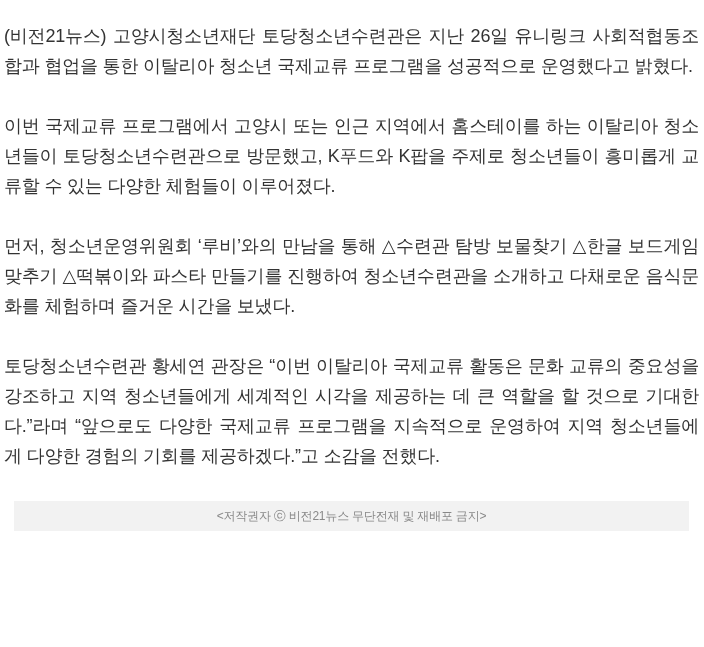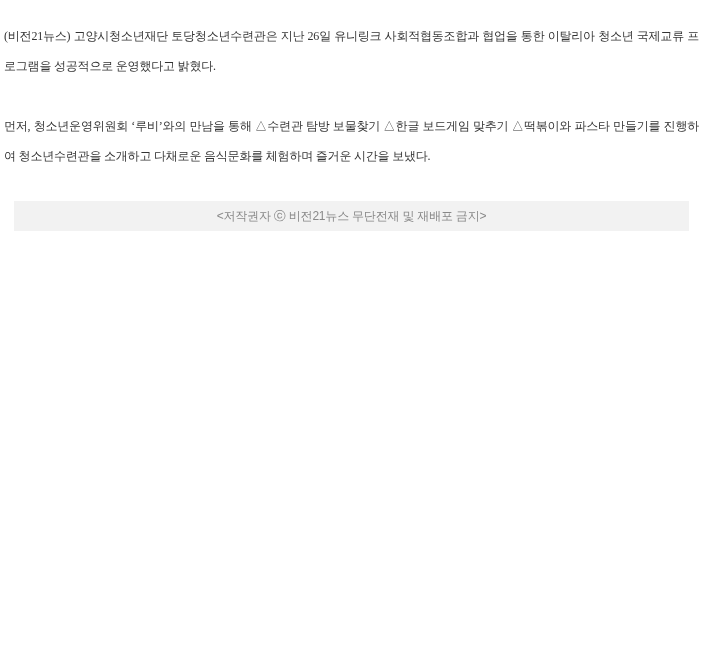--- a/index.html
+++ b/index.html
@@ -8,29 +8,28 @@
     height: 647px;
     background: #ffffff;
     overflow: hidden;
     font-family: "Liberation Sans", "DejaVu Sans", sans-serif;
   }
   .article {
     width: 704px;
     padding: 21px 5px 0 4px;
   }
   .para {
-    font-size: 12px;
+    font-size: 18px;
     line-height: 30px;
     color: #333333;
     letter-spacing: -0.2px;
     text-align: justify;
     word-break: normal;
     overflow-wrap: break-word;
     margin: 0 0 30px 0;
-    font-family: Liberation Serif, serif;
   }
   .copyright-bar {
     margin: 19px 10px 0 10px;
     height: 30px;
     background: #f2f2f2;
     display: flex;
     align-items: center;
     justify-content: center;
   }
   .copyright-text {
@@ -38,18 +37,20 @@
     line-height: 30px;
     color: #888888;
     letter-spacing: -0.2px;
   }
 </style>
 </head>
 <body>
 
 <div class="article">
   <p class="para">(비전21뉴스) 고양시청소년재단 토당청소년수련관은 지난 26일 유니링크 사회적협동조합과 협업을 통한 이탈리아 청소년 국제교류 프로그램을 성공적으로 운영했다고 밝혔다.</p>
+  <p class="para">이번 국제교류 프로그램에서 고양시 또는 인근 지역에서 홈스테이를 하는 이탈리아 청소년들이 토당청소년수련관으로 방문했고, K푸드와 K팝을 주제로 청소년들이 흥미롭게 교류할 수 있는 다양한 체험들이 이루어졌다.</p>
   <p class="para">먼저, 청소년운영위원회 ‘루비’와의 만남을 통해 △수련관 탐방 보물찾기 △한글 보드게임 맞추기 △떡볶이와 파스타 만들기를 진행하여 청소년수련관을 소개하고 다채로운 음식문화를 체험하며 즐거운 시간을 보냈다.</p>
+  <p class="para">토당청소년수련관 황세연 관장은 “이번 이탈리아 국제교류 활동은 문화 교류의 중요성을 강조하고 지역 청소년들에게 세계적인 시각을 제공하는 데 큰 역할을 할 것으로 기대한다.”라며 “앞으로도 다양한 국제교류 프로그램을 지속적으로 운영하여 지역 청소년들에게 다양한 경험의 기회를 제공하겠다.”고 소감을 전했다.</p>
 
   <div class="copyright-bar">
     <span class="copyright-text">&lt;저작권자 ⓒ 비전21뉴스 무단전재 및 재배포 금지&gt;</span>
   </div>
 </div>
 
 </body></html>

